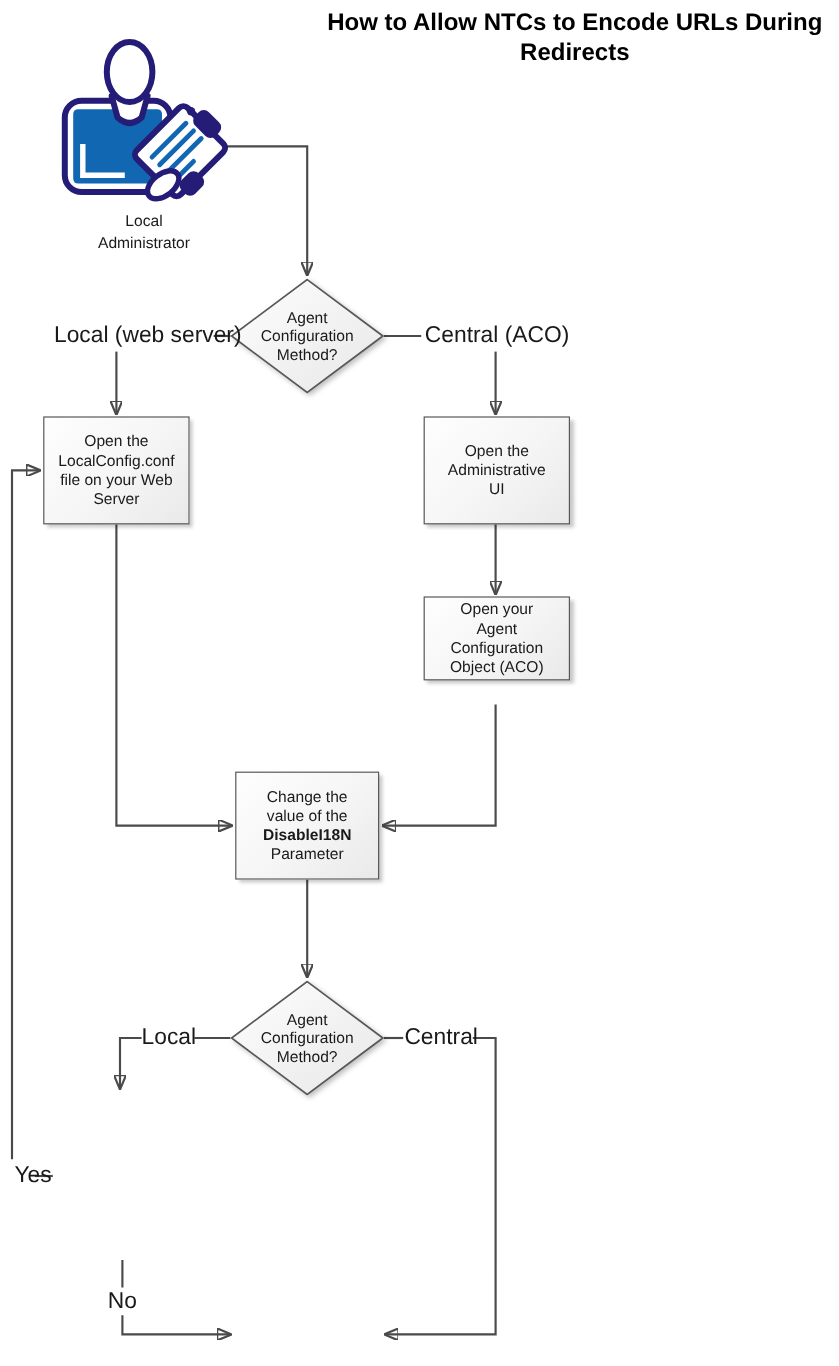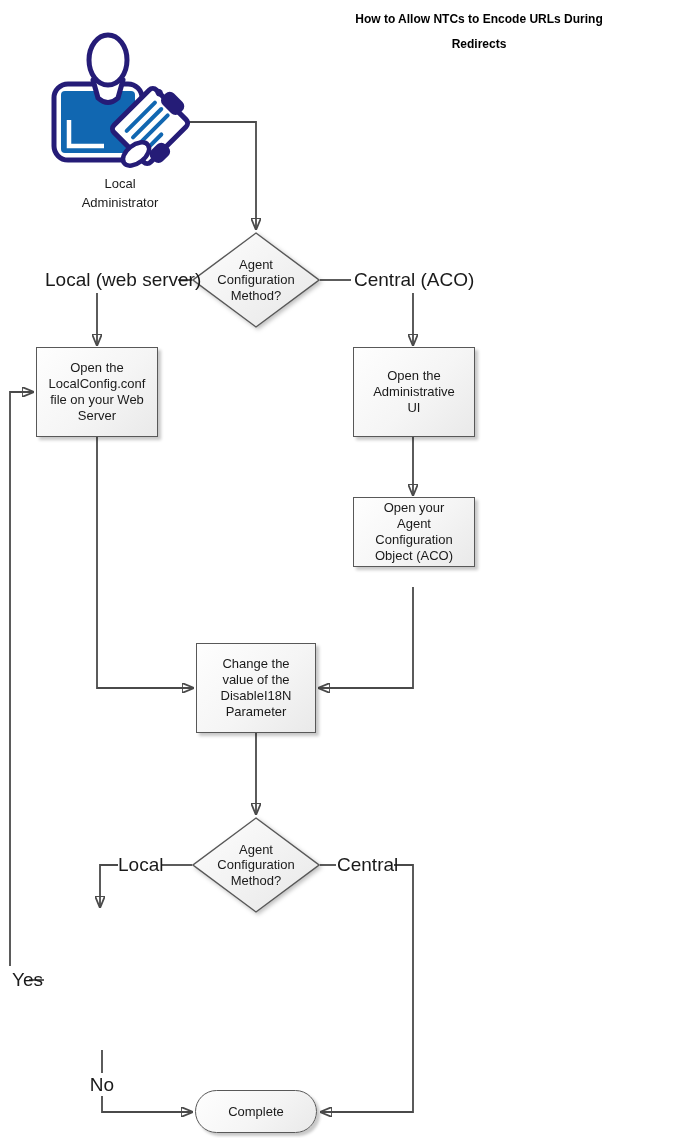--- a/index.html
+++ b/index.html
@@ -3,38 +3,38 @@
 <meta charset="utf-8">
 <style>
   html,body{margin:0;padding:0;background:#fff;}
   .canvas{
     position:relative;width:699px;height:1138px;background:#ffffff;overflow:hidden;
     font-family:"Liberation Sans", sans-serif;color:#1a1a1a;
   }
   .abs{position:absolute;}
   .title{
     left:259px;top:7px;width:440px;text-align:center;
-    font-size:12px;font-weight:bold;line-height:25px;color:#000;
+    font-size:20px;font-weight:bold;line-height:25px;color:#000;
   }
   .title span{display:block;}
   .connectors{left:0;top:0;width:699px;height:1138px;}
   .connectors path{fill:none;stroke:#4a4a4a;stroke-width:1.8px;}
   .node{
     box-sizing:border-box;display:flex;align-items:center;justify-content:center;
     text-align:center;font-size:13px;line-height:16px;
     background:linear-gradient(135deg,#fefefe 0%,#f5f5f5 55%,#e9e9e9 100%);
     border:1.4px solid #585858;
     box-shadow:3px 3px 3px rgba(0,0,0,0.22);
   }
   .terminator{border-radius:22px;}
   .dwrap{display:flex;align-items:center;justify-content:center;}
   .dwrap svg{position:absolute;left:0;top:0;filter:drop-shadow(2.5px 2.5px 2px rgba(0,0,0,0.25));}
   .dtext{position:relative;text-align:center;font-size:13px;line-height:15.5px;}
   .ln{display:block;}
-  .ln.bold{font-weight:normal;}
+  .ln.bold{font-weight:bold;}
   .elabel{font-size:19px;line-height:16px;white-space:nowrap;}
   .actor-label{left:50px;top:174px;width:140px;text-align:center;font-size:13px;line-height:19px;}
 </style>
 </head>
 <body>
 
 <div class="canvas">
 
   <svg class="connectors abs" viewBox="0 0 699 1138">
     <defs>
@@ -154,23 +154,20 @@
       <polygon points="64,1 127,48 64,95 1,48" fill="url(#dg2)" stroke="#585858" stroke-width="1.4"></polygon>
     </svg>
     <div class="dtext">
       <span class="ln">Agent</span>
       <span class="ln">Configuration</span>
       <span class="ln">Method?</span>
     </div>
   </div>
 
 
-  <div class="abs node terminator" style="left:195px;top:1090px;width:122px;height:43px">
-    <span>Complete</span>
-  </div>
 
   <div class="abs elabel" style="left:45px;top:272px;width:131px;text-align:right">Local (web server)</div>
   <div class="abs elabel" style="left:354px;top:272px;width:100px">Central (ACO)</div>
   <div class="abs elabel" style="left:118px;top:857px;width:44px;text-align:center">Local</div>
   <div class="abs elabel" style="left:337px;top:857px;width:57px;text-align:center">Central</div>
   <div class="abs elabel" style="left:12px;top:972px;width:28px;text-align:left">Yes</div>
   <div class="abs elabel" style="left:88px;top:1077px;width:28px;text-align:center">No</div>
 
 </div>
 

